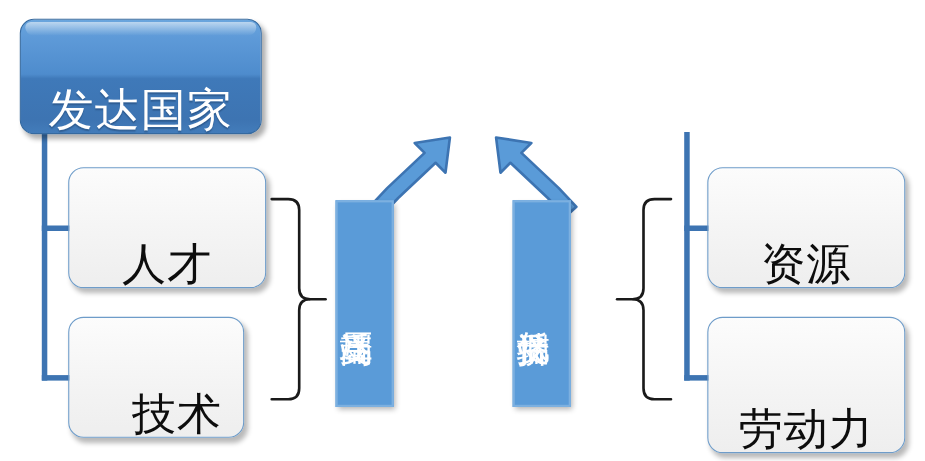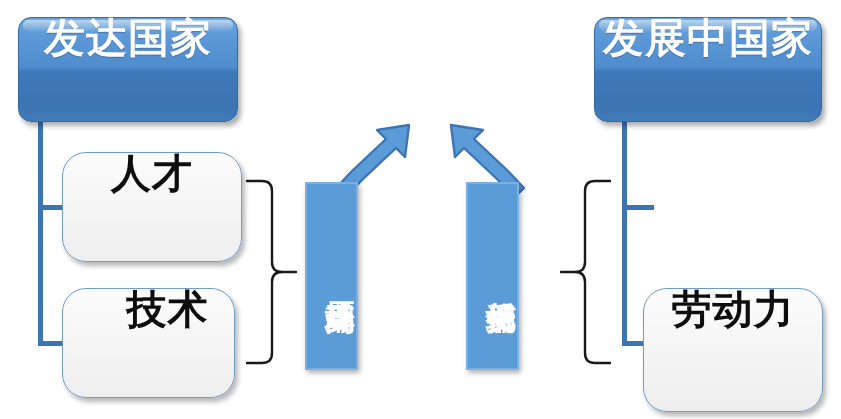--- a/index.html
+++ b/index.html
@@ -16,24 +16,23 @@
     height: 419px;
     background: #ffffff;
     overflow: hidden;
   }
 
   
   .node {
     position: absolute;
     box-sizing: border-box;
     display: flex;
-    align-items: flex-start;
+    align-items: flex-end;
     justify-content: center;
     text-align: center;
-    font-weight: bold;
   }
 
   
   .hdr-box {
     border-radius: 13px;
     background: linear-gradient(to bottom,
                 #6aa5dd 0%,
                 #5e9ad8 16%,
                 #4e8ccd 48%,
                 #3f79b9 52%,
@@ -62,21 +61,21 @@
     border-radius: 16px;
     background: #5b8fc4;
     color: #ffffff;
     font-size: 38px;
     line-height: 1;
     letter-spacing: 1px;
   }
 
   
   .leaf-box {
-    border-radius: 24px;
+    border-radius: 14px;
     background: linear-gradient(to bottom, #fcfcfc 0%, #f4f4f4 55%, #eeeeee 100%);
     border: 1.6px solid #6e9cc9;
     box-shadow: 3px 4px 5px rgba(0,0,0,0.28);
     color: #0d0d0d;
     font-size: 40px;
     line-height: 1;
     letter-spacing: 1px;
   }
 
   
@@ -153,32 +152,32 @@
       <path d="M524,188 L508,171 L474,139 L483,130 L451,125 L455,157 L464,148
                L498,180 L514,197 Z" fill="#5a9bd8" stroke="#3d74b2" stroke-width="2.4" stroke-linejoin="round"></path>
     </g>
   </svg>
 
   <div class="node hdr-box" style="left:18px; top:17px; width:220px; height:105px;">
     <span>发达国家</span>
   </div>
 
 
-  <div class="node hdr-box" style="left:594px; top:17px; width:228px; height:105px;">
-    <span>发展中国家</span>
-  </div>
 
   <div class="node leaf-box" style="left:62px; top:152px; width:180px; height:110px;">
     <span>人才</span>
   </div>
 
-  <div class="node leaf-box" style="left:62px; top:288px; width:173px; height:110px;padding-left:38px;">
+  <div class="node leaf-box" style="left:62px; top:288px; width:160px; height:110px;padding-left:38px;">
     <span>技术</span>
   </div>
 
+  <div class="node leaf-box" style="left:643px; top:152px; width:180px; height:110px;">
+    <span>资源</span>
+  </div>
 
   <div class="node leaf-box" style="left:643px; top:288px; width:180px; height:124px;">
     <span>劳动力</span>
   </div>
 
   <div class="node vcol" style="left:305px; top:182px; width:53px; height:188px;">
     <span class="vtxt">高端受压</span>
   </div>
 
   <div class="node vcol" style="left:466px; top:182px; width:53px; height:188px;">

